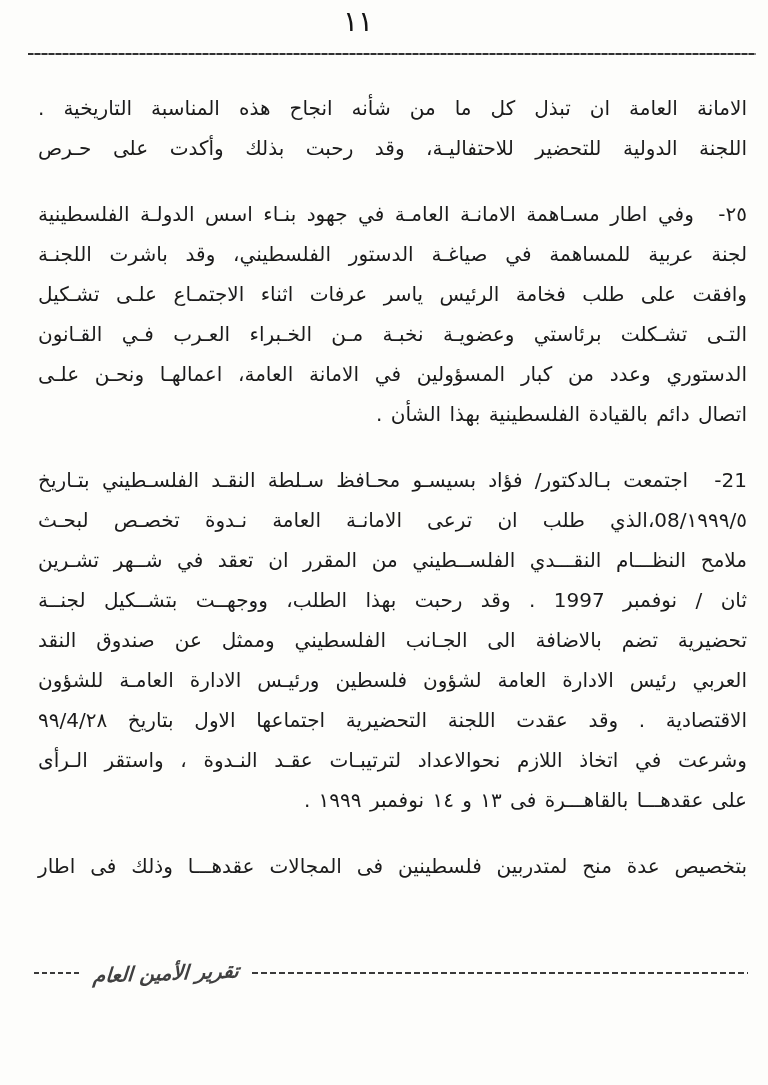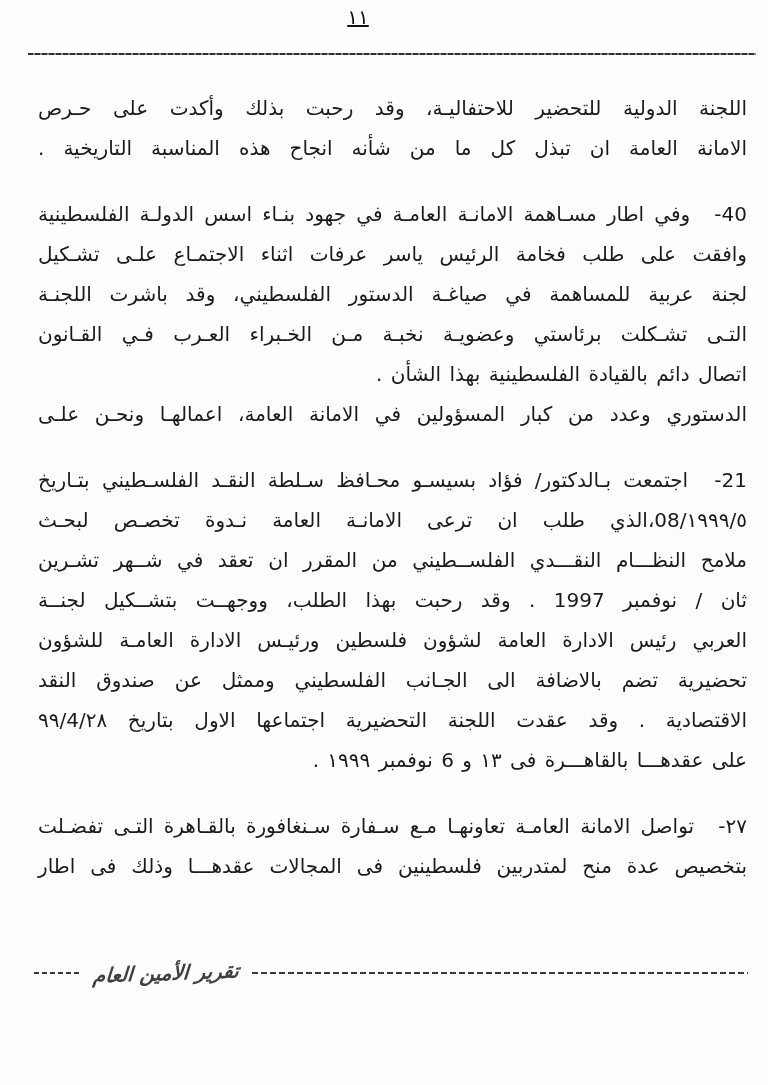--- a/index.html
+++ b/index.html
@@ -15,24 +15,23 @@
     margin: 0 auto;
   }
 
   .page-number {
     position: absolute;
     top: 5px;
     left: 0;
     width: 100%;
     text-align: center;
     text-indent: 52px;
-    font-size: 20px;
+    font-size: 28px;
     letter-spacing: 5px;
     color: #141414;
-    text-decoration: underline;
   }
 
   .top-rule {
     position: absolute;
     top: 53px;
     left: 28px;
     right: 12px;
     height: 2px;
     background: repeating-linear-gradient(90deg, #303030 0 5px, #8a8a8a 5px 7px);
   }
@@ -103,43 +102,43 @@
 <body>
 
 <div class="page">
 
   <div class="page-number">١١</div>
 
   <div class="top-rule"></div>
 
   <main class="doc-body" id="doc-body">
       <div class="para">
+        <div class="line">الامانة العامة ان تبذل كل ما من شأنه انجاح هذه المناسبة التاريخية .</div>
         <div class="line">اللجنة الدولية للتحضير للاحتفاليـة، وقد رحبت بذلك وأكدت على حـرص</div>
-        <div class="line">الامانة العامة ان تبذل كل ما من شأنه انجاح هذه المناسبة التاريخية .</div>
       </div>
       <div class="para">
-        <div class="line"><span class="para-number">40-</span> وفي اطار مسـاهمة الامانـة العامـة في جهود بنـاء اسس الدولـة الفلسطينية</div>
+        <div class="line"><span class="para-number">٢٥-</span> وفي اطار مسـاهمة الامانـة العامـة في جهود بنـاء اسس الدولـة الفلسطينية</div>
+        <div class="line">لجنة عربية للمساهمة في  صياغـة الدستور الفلسطيني، وقد باشرت اللجنـة</div>
         <div class="line">وافقت على طلب فخامة الرئيس  ياسر عرفات  اثناء الاجتمـاع علـى تشـكيل</div>
-        <div class="line">لجنة عربية للمساهمة في  صياغـة الدستور الفلسطيني، وقد باشرت اللجنـة</div>
         <div class="line">التـى تشـكلت برئاستي وعضويـة نخبـة مـن الخـبراء العـرب فـي القـانون</div>
+        <div class="line">الدستوري وعدد من كبار المسؤولين في الامانة العامة، اعمالهـا ونحـن علـى</div>
         <div class="line short">اتصال دائم بالقيادة الفلسطينية بهذا الشأن .</div>
-        <div class="line">الدستوري وعدد من كبار المسؤولين في الامانة العامة، اعمالهـا ونحـن علـى</div>
       </div>
       <div class="para">
         <div class="line"><span class="para-number">21-</span> اجتمعت بـالدكتور/ فؤاد بسيسـو محـافظ سـلطة النقـد الفلسـطيني بتـاريخ</div>
         <div class="line">١٩٩٩/٥/08،الذي طلب ان ترعى الامانـة العامة نـدوة تخصـص لبحـث</div>
         <div class="line">ملامح النظـــام النقـــدي الفلســطيني من  المقرر ان تعقد في شــهر تشـرين</div>
         <div class="line">ثان / نوفمبر 1997 . وقد رحبت بهذا الطلب، ووجهــت بتشــكيل لجنــة</div>
+        <div class="line">تحضيرية تضم بالاضافة الى  الجـانب الفلسطيني وممثل عن صندوق النقد</div>
         <div class="line">العربي رئيس الادارة العامة لشؤون فلسطين ورئيـس الادارة العامـة للشؤون</div>
-        <div class="line">تحضيرية تضم بالاضافة الى  الجـانب الفلسطيني وممثل عن صندوق النقد</div>
         <div class="line">الاقتصادية . وقد عقدت اللجنة التحضيرية اجتماعها الاول بتاريخ ٩٩/4/٢٨</div>
-        <div class="line short">على عقدهـــا بالقاهـــرة فى ١٣ و 6 نوفمبر ١٩٩٩ .</div>
+        <div class="line">وشرعت في اتخاذ اللازم نحوالاعداد لترتيبـات عقـد النـدوة ، واستقر الـرأى</div>
+        <div class="line short">على عقدهـــا بالقاهـــرة فى ١٣ و ١٤ نوفمبر ١٩٩٩ .</div>
       </div>
       <div class="para">
-        <div class="line"><span class="para-number">٢٧-</span> تواصل الامانة العامـة تعاونهـا مـع سـفارة سـنغافورة بالقـاهرة التـى تفضـلت</div>
         <div class="line">بتخصيص عدة منح لمتدربين فلسطينين فى المجالات عقدهـــا وذلك فى اطار</div>
       </div>
     </main>
 
   <div class="footer">
     <span class="footer-dash-left"></span>
     <span class="footer-signature">تقرير الأمين العام</span>
     <span class="footer-rule"></span>
   </div>
 

